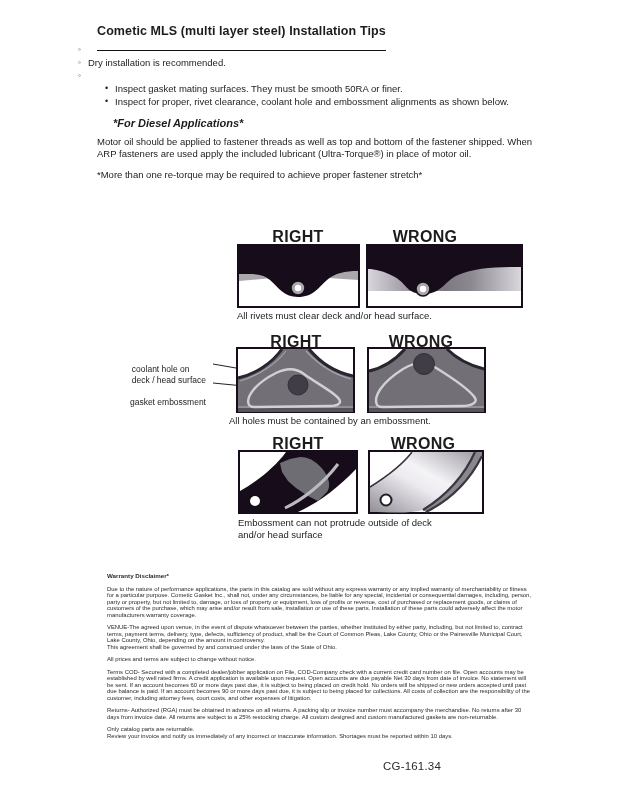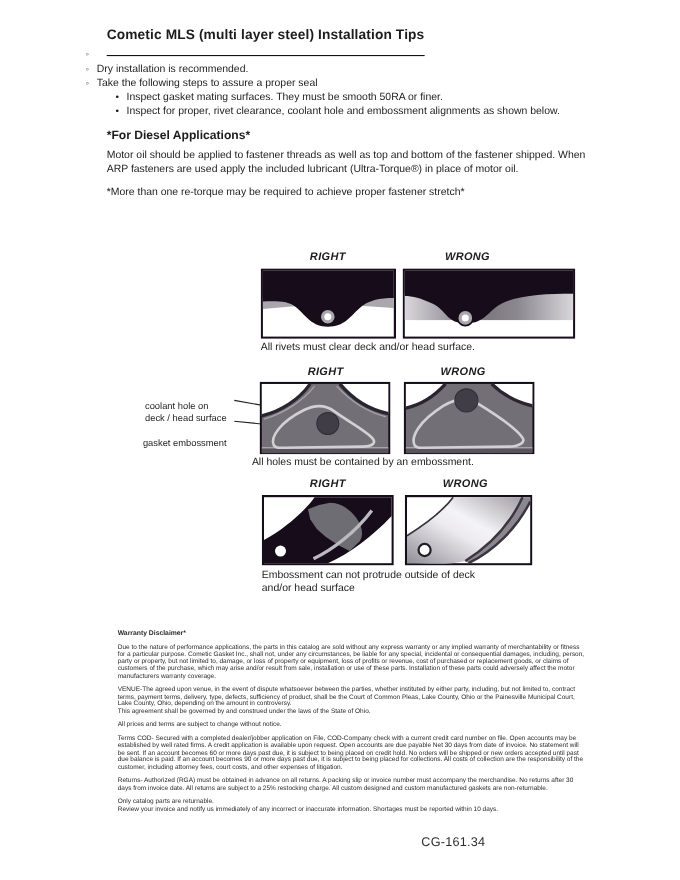--- a/index.html
+++ b/index.html
@@ -6,23 +6,23 @@
   .page{position:relative;width:618px;height:800px;background:#ffffff;overflow:hidden;
         font-family:"Liberation Sans", sans-serif;color:#1c1c1c;}
   .title{position:absolute;left:97px;top:24px;font-size:12.5px;font-weight:bold;
          border-bottom:1.6px solid #111;padding-bottom:12px;letter-spacing:0.1px;}
   .tips{position:absolute;left:78px;top:43px;width:460px;font-size:9.5px;line-height:13px;}
   .tip-row{display:flex;}
   .tip-row .marker{width:10px;flex:none;font-size:8px;line-height:13px;}
   .tip-row.sub{margin-left:27px;}
   .tip-row.sub .marker{font-size:9px;}
   .diesel{position:absolute;left:97px;top:117px;width:438px;font-size:9.5px;line-height:12.2px;}
-  .diesel h2{font-size:11px;margin:0 0 7px 0;}
+  .diesel h2{font-size:11px;margin:0 0 7px 16px;font-style:italic;}
   .diesel p{margin:0 0 8px 0;}
-  .dg-header{position:absolute;transform:translateX(-50%);font-size:10px;font-weight:bold;letter-spacing:0.3px;font-style:italic;}
+  .dg-header{position:absolute;transform:translateX(-50%);font-size:16px;font-weight:bold;letter-spacing:0.3px;}
   .dg-caption{position:absolute;font-size:9.5px;line-height:11.5px;white-space:pre-line;}
   .panel{position:absolute;}
   .callout{position:absolute;right:412px;text-align:left;font-size:8.5px;line-height:11px;margin-top:20px;}
   .leader{position:absolute;left:205px;top:355px;}
   .warranty{position:absolute;left:107px;top:573px;width:426px;font-size:5.9px;line-height:6.5px;color:#2a2a2a;}
   .warranty h3{font-size:6.2px;margin:0 0 6px 0;}
   .warranty p{margin:0 0 6px 0;white-space:pre-line;}
   .footer{position:absolute;left:383px;top:760px;font-size:11.5px;color:#2b2b2b;letter-spacing:0.2px;}
   svg{display:block;}
   .ink{fill:var(--ink-black,#160c1a);}
@@ -41,21 +41,20 @@
   <div class="tips">
     <div class="tip-row">
       <span class="marker">◦</span>
     </div>
     <div class="tip-row">
       <span class="marker">◦</span>
       <span>Dry installation is recommended.</span>
     </div>
     <div class="tip-row">
       <span class="marker">◦</span>
-      <span>Take the following steps to assure a proper seal</span>
     </div>
     <div class="tip-row sub">
       <span class="marker">•</span>
       <span>Inspect gasket mating surfaces.  They must be smooth 50RA or finer.</span>
     </div>
     <div class="tip-row sub">
       <span class="marker">•</span>
       <span>Inspect for proper, rivet clearance, coolant hole and embossment alignments as shown below.</span>
     </div>
   </div>

